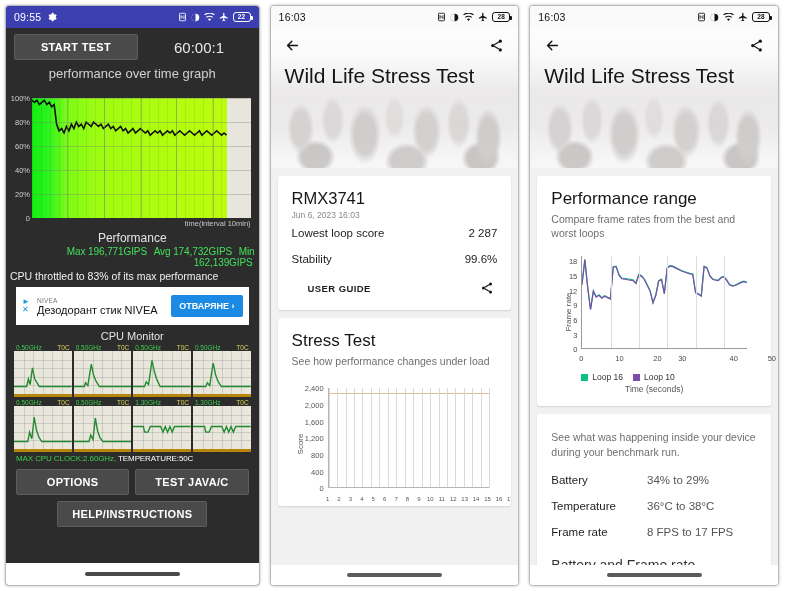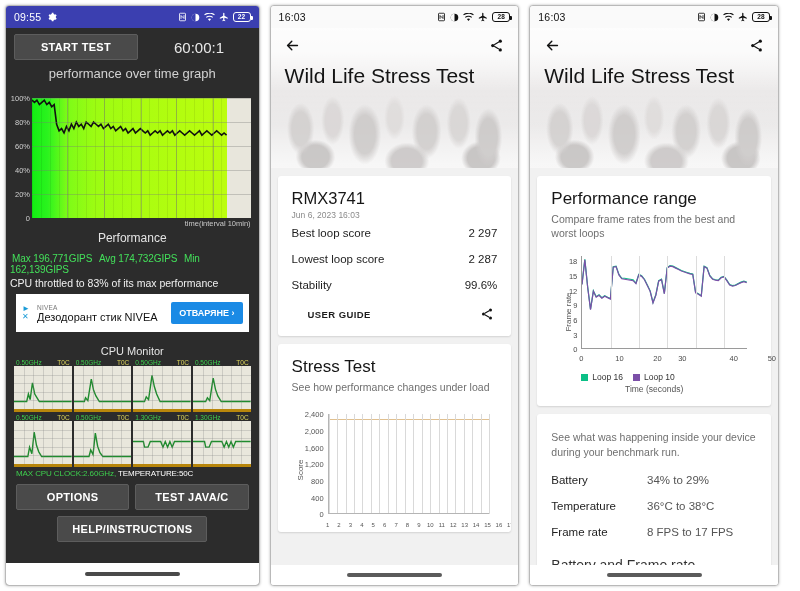--- a/index.html
+++ b/index.html
@@ -58,32 +58,32 @@
   .yaxis span { position:absolute; right:2px; font-size:7.5px; color:#cfcfcf; transform:translateY(-50%); }
   .perfchart .grid-v { position:absolute; top:0; bottom:0; width:1px; background:rgba(120,120,120,.45); }
   .perfchart .grid-h { position:absolute; left:0; right:0; height:1px; background:rgba(120,120,120,.35); }
   .bars { position:absolute; left:0; top:0; bottom:0; width:89%;
           background:linear-gradient(90deg,#12ee12 0%, #2bf31e 8%, #7dfb17 18%, #9cfc12 32%, #aafd10 55%, #b4fd0f 78%, #bcfd0e 100%); }
   .bar-stripes { position:absolute; inset:0; background:repeating-linear-gradient(90deg, rgba(0,0,0,.07) 0 1px, transparent 1px 9px); }
   .perf-line { position:absolute; inset:0; }
   .xaxis-lbl { text-align:right; color:#c9c9c9; font-size:7.5px; padding:1px 4px 0 0; }
 
   .sec-title { text-align:center; color:#e4e4e4; font-size:12px; margin-top:3px; }
-  .gips { text-align:left; color:#43e05a; font-size:10px; margin-top:8px; letter-spacing:-.1px; }
+  .gips { text-align:right; color:#43e05a; font-size:10px; margin-top:1px; letter-spacing:-.1px; }
   .gips span { margin:0 2px; }
   .throttle { text-align:left; color:#f0f0f0; font-size:10.5px; margin-top:2px; }
 
   .ad { background:#fff; margin:5px 6px 0; height:38px; display:flex; align-items:center; padding:0 6px; position:relative; }
   .ad-marks { width:12px; font-size:8px; color:#1a9bd7; line-height:1.05; display:flex; flex-direction:column; justify-content:center; }
   .ad-txt { flex:1; padding-left:3px; }
   .ad-brand { font-size:6.5px; color:#777; letter-spacing:.2px; }
   .ad-line { font-size:11px; color:#111; }
   .ad-cta { background:#1a8ae5; color:#fff; font-size:9px; font-weight:bold; padding:6px 8px; border-radius:2px; white-space:nowrap; }
 
-  .cpu-title { text-align:center; color:#e4e4e4; font-size:11px; margin-top:13px; }
+  .cpu-title { text-align:center; color:#e4e4e4; font-size:11px; margin-top:5px; }
   .cpugrid { display:grid; grid-template-columns:repeat(4,1fr); gap:2px; margin:2px 4px 0; }
   .cpucell { background:#2c2c2c; }
   .cpucell .hdr { display:flex; justify-content:space-between; font-size:6.5px; padding:0 2px; }
   .cpucell .hdr .ghz { color:#3ecf4e; }
   .cpucell .hdr .tmp { color:#dcd45a; }
   .cpuplot { position:relative; height:46px; background:#e9e7dc; border-bottom:3px solid #b8860b; }
   .cpuplot .g { position:absolute; background:rgba(120,120,120,.25); }
   .maxclock { color:#3ecf4e; font-size:8px; margin:2px 0 0 6px; letter-spacing:-.1px; }
   .maxclock em { color:#fff; font-style:normal; }
 
@@ -402,24 +402,20 @@
                   <path stroke="#111" stroke-width="1.9" d="M8.3 10.8l7.4-4.3M8.3 13.2l7.4 4.3"></path>
                 </svg>
             </span>
           </div>
           <div class="hero-h1">Wild Life Stress Test</div>
         </div>
 
         <div class="card">
           <h2>RMX3741</h2>
           <div class="date">Jun 6, 2023 16:03</div>
-          <div class="kv">
-            <span>Best loop score</span>
-            <span class="v">2 297</span>
-          </div>
           <div class="kv">
             <span>Lowest loop score</span>
             <span class="v">2 287</span>
           </div>
           <div class="kv">
             <span>Stability</span>
             <span class="v">99.6%</span>
           </div>
           <div class="cardfoot">
             <span class="guide">USER GUIDE</span>

